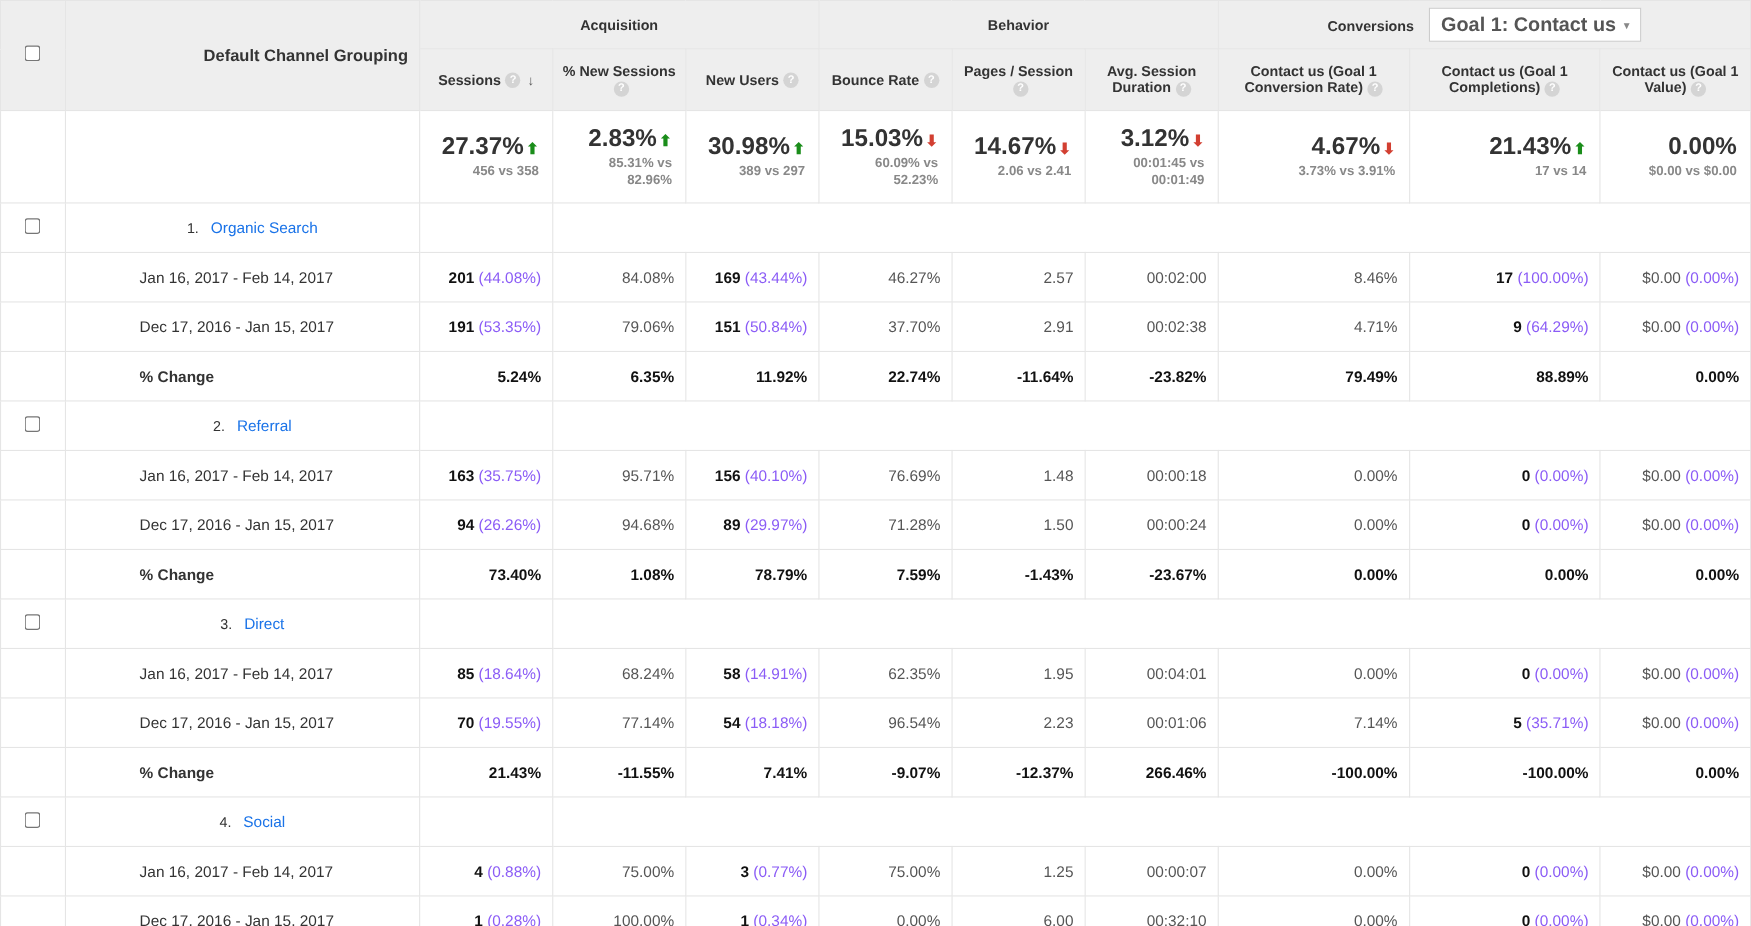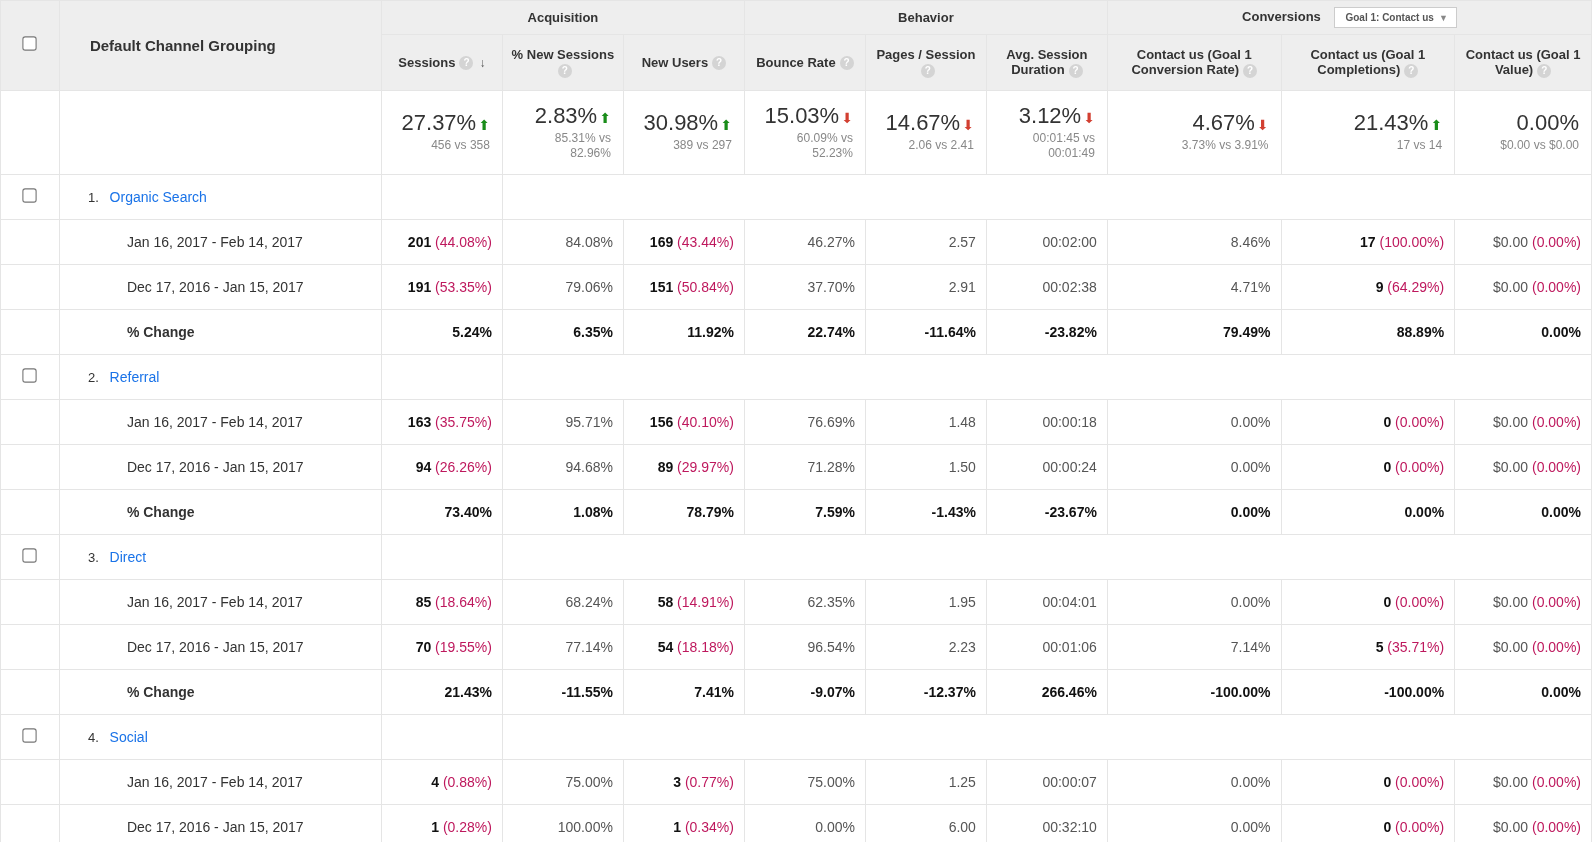--- a/index.html
+++ b/index.html
@@ -3,47 +3,47 @@
 <meta charset="utf-8">
 <style>
   * { box-sizing: border-box; margin: 0; padding: 0; }
   body { font-family: Arial, Helvetica, sans-serif; font-size: 13px; color: #333; background: #fff; }
   table { border-collapse: collapse; width: 100%; table-layout: fixed; }
   th, td { border: 1px solid #e5e5e5; vertical-align: middle; }
 
   thead th { background: #eee; font-weight: normal; color: #333; padding: 8px 10px; font-size: 13px; }
   thead th.group-header { text-align: center; font-weight: bold; padding: 6px 10px; font-size: 13px; }
   thead th.metric-header { text-align: center; font-weight: bold; font-size: 13px; padding: 12px 6px; }
-  thead th.dim-header { text-align: left; font-weight: bold; padding: 20px 10px 20px 30px; font-size: 15px; }
+  thead th.dim-header { text-align: right; font-weight: bold; padding: 20px 10px 20px 30px; font-size: 15px; }
 
   .help-icon { display: inline-block; width: 14px; height: 14px; border-radius: 50%; background: #d4d4d4; color: #fff; font-size: 10px; line-height: 14px; text-align: center; margin-left: 4px; vertical-align: middle; cursor: default; }
   .sort-arrow { margin-left: 6px; color: #555; font-size: 12px; }
 
-  .conv-select { display: inline-block; border: 1px solid #ccc; background: #fff; padding: 4px 22px 4px 10px; margin-left: 10px; font-size: 10px; color: #555; position: relative; cursor: pointer; }
+  .conv-select { display: inline-block; border: 1px solid #ccc; background: #fff; padding: 4px 22px 4px 10px; margin-left: 10px; font-size: 18px; color: #555; position: relative; cursor: pointer; }
   .conv-select::after { content: "▼"; font-size: 9px; color: #888; position: absolute; right: 8px; top: 50%; transform: translateY(-50%); }
 
   
-  tr.summary td { padding: 12px 12px; text-align: right; background: #fff; }
+  tr.summary td { padding: 12px 12px; text-align: right; background: #fff; font-weight: bold; }
   tr.summary .pct { font-size: 22px; color: #333; }
   tr.summary .sub { font-size: 12px; color: #888; display: block; margin-top: 2px; line-height: 1.3; }
   .arrow-up { color: #1a8d1a; font-size: 14px; margin-left: 2px; }
   .arrow-down { color: #d23f31; font-size: 14px; margin-left: 2px; }
 
   
   tr.channel td { background: #fff; padding: 14px 10px; }
-  tr.channel td.chname { padding-left: 10px; }
+  tr.channel td.chname { padding-left: 10px; text-align: center; }
   tr.channel td.chname a { color: #1a73e8; text-decoration: none; font-size: 14px; }
 
   
   tr.datarow td { padding: 14px 10px; text-align: right; color: #555; font-size: 14px; }
   tr.datarow td.label { text-align: left; padding-left: 67px; color: #333; }
   tr.change td { font-weight: bold; color: #111; }
   tr.change td.label { font-weight: bold; margin-top: 48px; }
   .bold { font-weight: bold; color: #111; }
-  .paren { color: #be185d; margin-top: 16px; }
+  .paren { color: #8b5cf6; margin-top: 16px; }
 
   
   td.cb, th.cb { width: 56px; text-align: center; padding: 0; }
   .cb input { transform: scale(1.1); cursor: pointer; }
 
   col.c-cb { width: 56px; }
   col.c-dim { width: 306px; }
   col.c-m { width: 115px; }
   col.c-m-wide { width: 165px; }
   col.c-m-last { width: 130px; }

